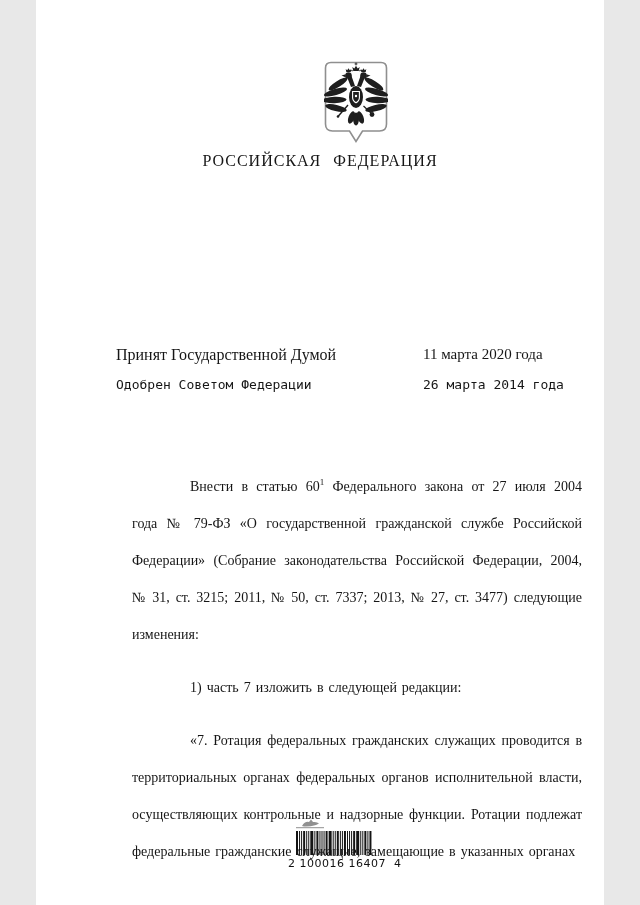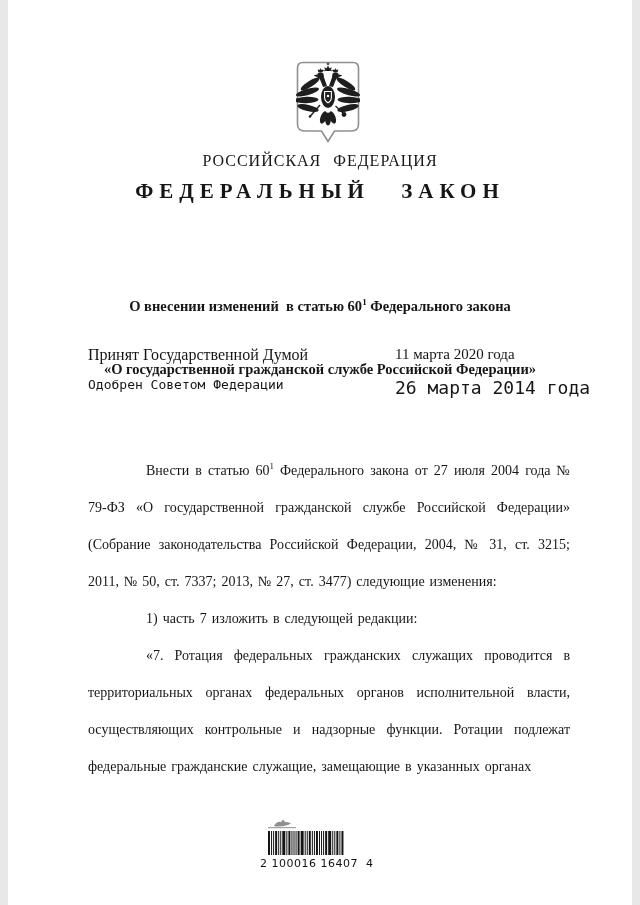--- a/index.html
+++ b/index.html
@@ -1,44 +1,44 @@
 <!DOCTYPE html>
 <html><head>
 <meta charset="utf-8">
 <style>
   html,body{margin:0;padding:0;background:#e8e8e8;}
   .page{
-    position:relative; width:624px; height:905px; margin:0 auto;
+    position:relative; width:568px; height:905px; margin:0 auto;
     background:#ffffff; color:#161616; overflow:hidden;
     font-family:"Liberation Serif","DejaVu Serif",serif;
     text-decoration:underline;
   }
   .abs{position:absolute;}
   .centered{left:0; right:0; text-align:center;}
   .emblem{left:288px; top:61px; width:64px; height:86px;}
   .country-line{
     top:152px; font-size:16px; letter-spacing:1px; word-spacing:7px;
   }
   .law-line{
     top:179px; font-size:21px; font-weight:bold; letter-spacing:6px; word-spacing:20px;
   }
   .doc-title{
     top:254px; font-size:14.5px; font-weight:bold; line-height:21px; white-space:pre-wrap;
   }
   .adopt-label1{left:80px; top:346px; font-size:16px;}
   .adopt-date1{left:387px; top:346px; font-size:15px;}
   .adopt-label2{left:80px; top:377px; font-size:13px;
     font-family:"DejaVu Sans Mono",monospace;}
-  .adopt-date2{left:387px; top:377px; font-size:18px;
+  .adopt-date2{left:387px; top:377px; font-size:13px;
     font-family:"DejaVu Sans Mono",monospace;}
   .body-text{
     left:80px; top:452px; width:482px;
     font-size:14px; line-height:37px; text-align:justify; word-spacing:1.5px;
   }
-  .body-text p{margin:0; text-indent:58px;}
+  .body-text p{margin:16px; text-indent:58px;}
   sup{font-size:9px; vertical-align:super; line-height:0;}
   .barcode{left:252px; top:818px; width:96px; height:42px;}
   .barcode-number{
     left:252px; top:857px; width:96px; font-family:"DejaVu Sans",sans-serif;
     font-size:11px; letter-spacing:0.5px; white-space:pre; color:#111;text-align:right;
   }
 </style>
 </head>
 <body>
 
@@ -93,26 +93,21 @@
         <rect x="47.7" y="49.6" width="0.7" height="1.8"></rect>
         <rect x="47" y="50.1" width="2.1" height="0.7"></rect>
       </g>
 
       <path d="M28.6 30.5 h6.8 v6 q0 3.4 -3.4 5.3 q-3.4 -1.9 -3.4 -5.3 z" fill="none" stroke="#ffffff" stroke-width="1.1"></path>
       <circle cx="32" cy="35" r="1.2" fill="#ffffff"></circle>
     </svg>
   </div>
 
   <div class="abs centered country-line">РОССИЙСКАЯ ФЕДЕРАЦИЯ</div>
-  <div class="abs centered law-line">ФЕДЕРАЛЬНЫЙ ЗАКОН</div>
 
-  <div class="abs centered doc-title">
-    <div><span>О внесении изменений  в статью 60</span><sup>1</sup><span> Федерального закона</span></div>
-    <div>«О государственной гражданской службе Российской Федерации»</div>
-  </div>
 
   <div class="abs adopt-label1">Принят Государственной Думой</div>
   <div class="abs adopt-date1">11 марта 2020 года</div>
   <div class="abs adopt-label2">Одобрен Советом Федерации</div>
   <div class="abs adopt-date2">26 марта 2014 года</div>
 
   <div class="abs body-text">
     <p><span>Внести в статью 60</span><sup>1</sup><span> Федерального закона от 27 июля 2004 года № 79-ФЗ «О государственной гражданской службе Российской Федерации» (Собрание законодательства Российской Федерации, 2004, № 31, ст. 3215; 2011, № 50, ст. 7337; 2013, № 27, ст. 3477) следующие изменения:</span></p>
     <p>1) часть 7 изложить в следующей редакции:</p>
     <p>«7. Ротация федеральных гражданских служащих проводится в территориальных органах федеральных органов исполнительной власти, осуществляющих контрольные и надзорные функции. Ротации подлежат федеральные гражданские служащие, замещающие в указанных органах</p>

